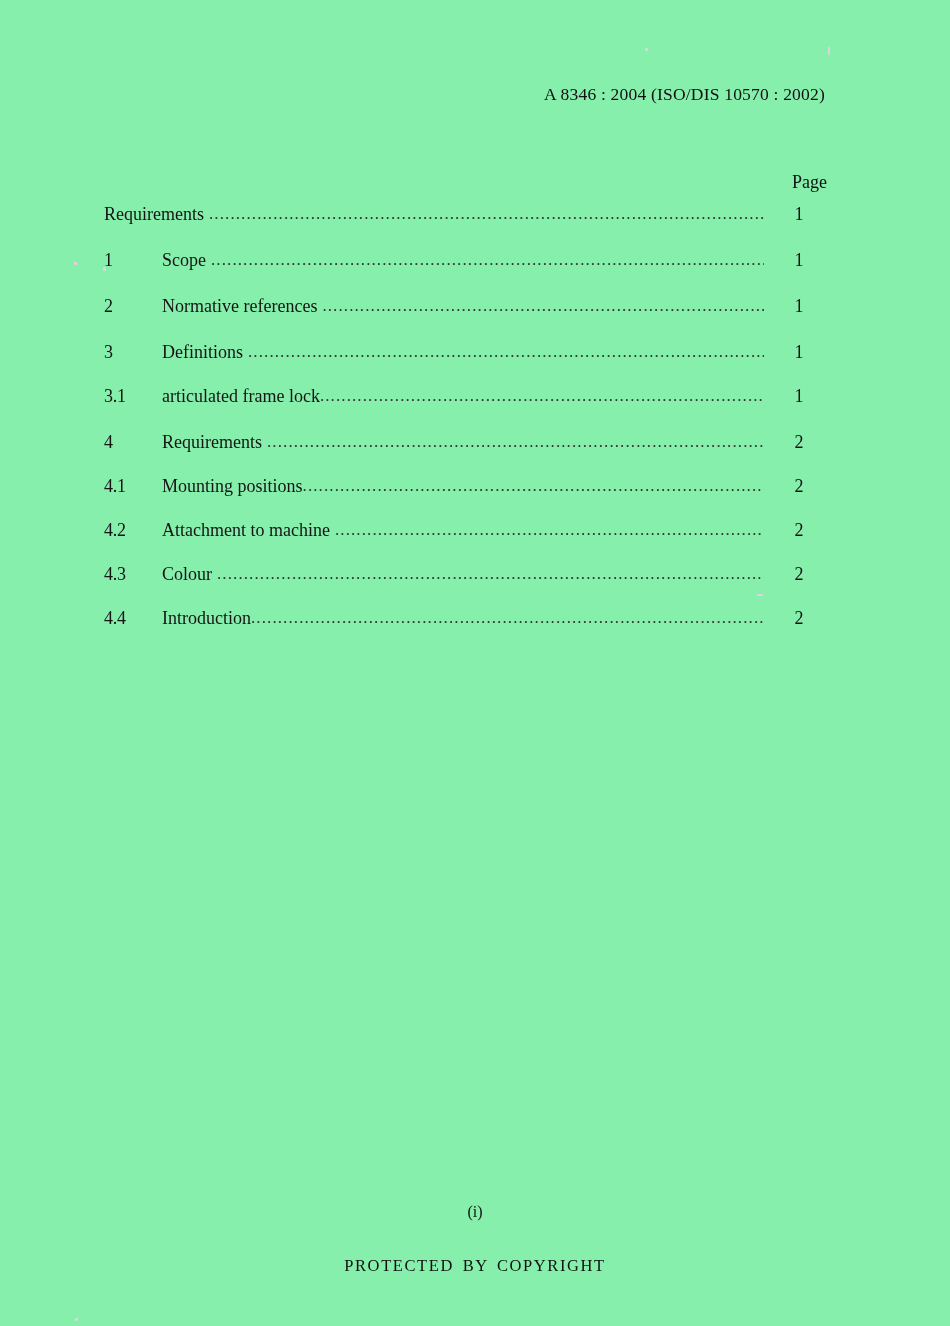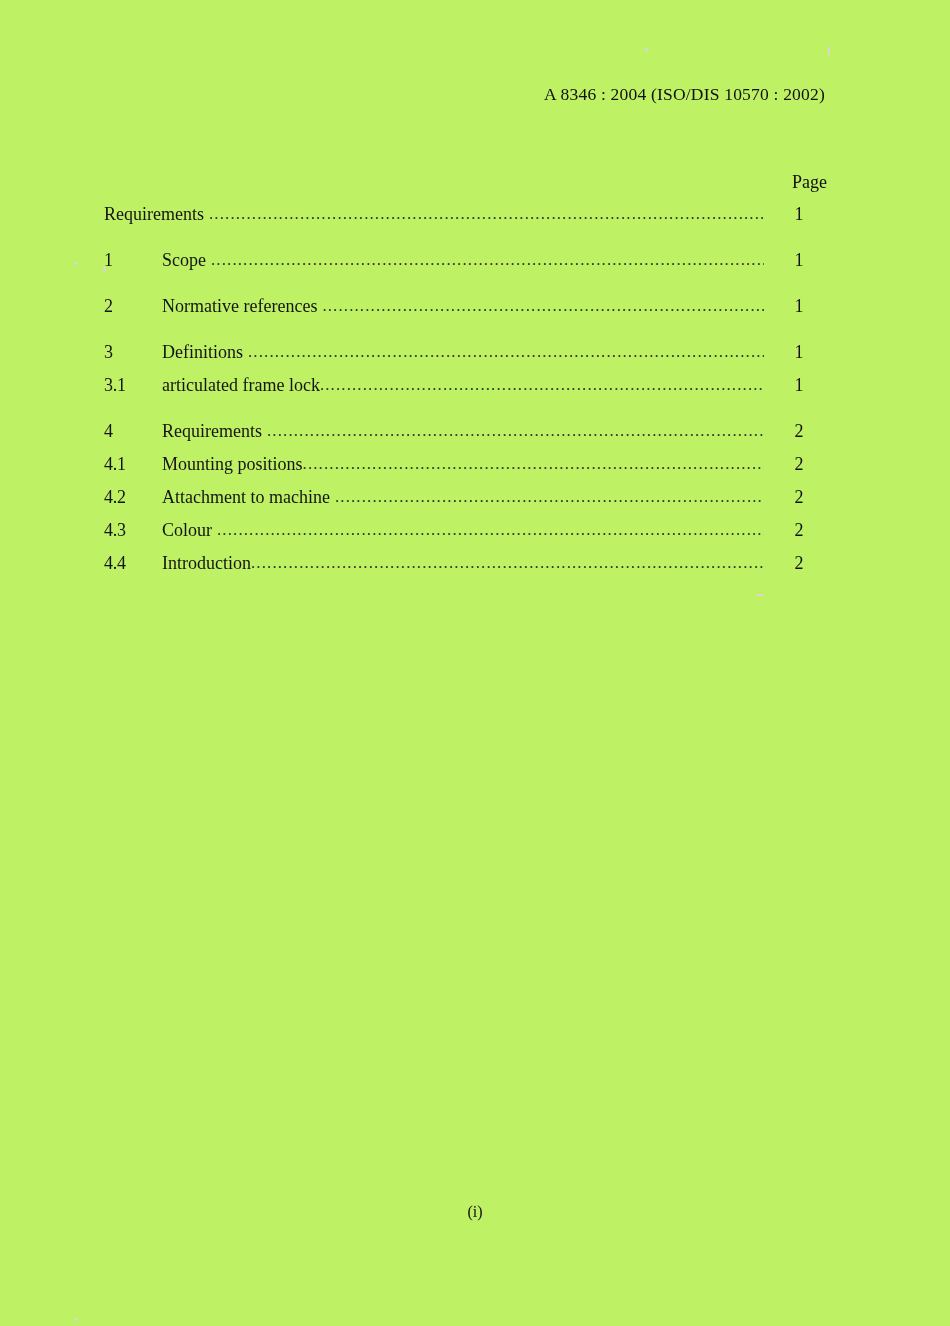--- a/index.html
+++ b/index.html
@@ -10,21 +10,21 @@
   }
   body {
     font-family: "Liberation Serif", "DejaVu Serif", serif;
     color: #1a1a1a;
   }
   .page {
     position: relative;
     width: 950px;
     height: 1326px;
     margin: 0 auto;
-    background: #bef264;
+    background: #86efac;
     overflow: hidden;
   }
 
   
   .doc-header {
     position: absolute;
     top: 84px;
     right: 125px;
     font-size: 17.5px;
     letter-spacing: 0.2px;
@@ -66,21 +66,21 @@
   .toc-row {
     position: relative;
     display: flex;
     align-items: baseline;
     font-size: 18px;
     color: #141414;
     height: 30px;
   }
   
   .toc-row.gap-top { margin-top: 16px; }
-  .toc-row.gap-small { margin-top: 3px; }
+  .toc-row.gap-small { margin-top: 14px; }
 
   .toc-num {
     flex: 0 0 auto;
     width: 58px;
     text-align: left;
     white-space: nowrap;
   }
   .toc-num.sub { letter-spacing: -0.2px; }
 
   .toc-label {
@@ -211,14 +211,15 @@
       <div class="toc-row gap-small">
         <span class="toc-num sub">4.4</span>
         <span class="toc-label">Introduction</span>
         <span class="toc-leader">.....................................................................................................................................................</span>
         <span class="toc-pageno">2</span>
       </div>
     </div>
 
   <div class="folio">(i)</div>
 
+  <div class="copyright">PROTECTED BY COPYRIGHT</div>
 
 </div>
 
 </body></html>

